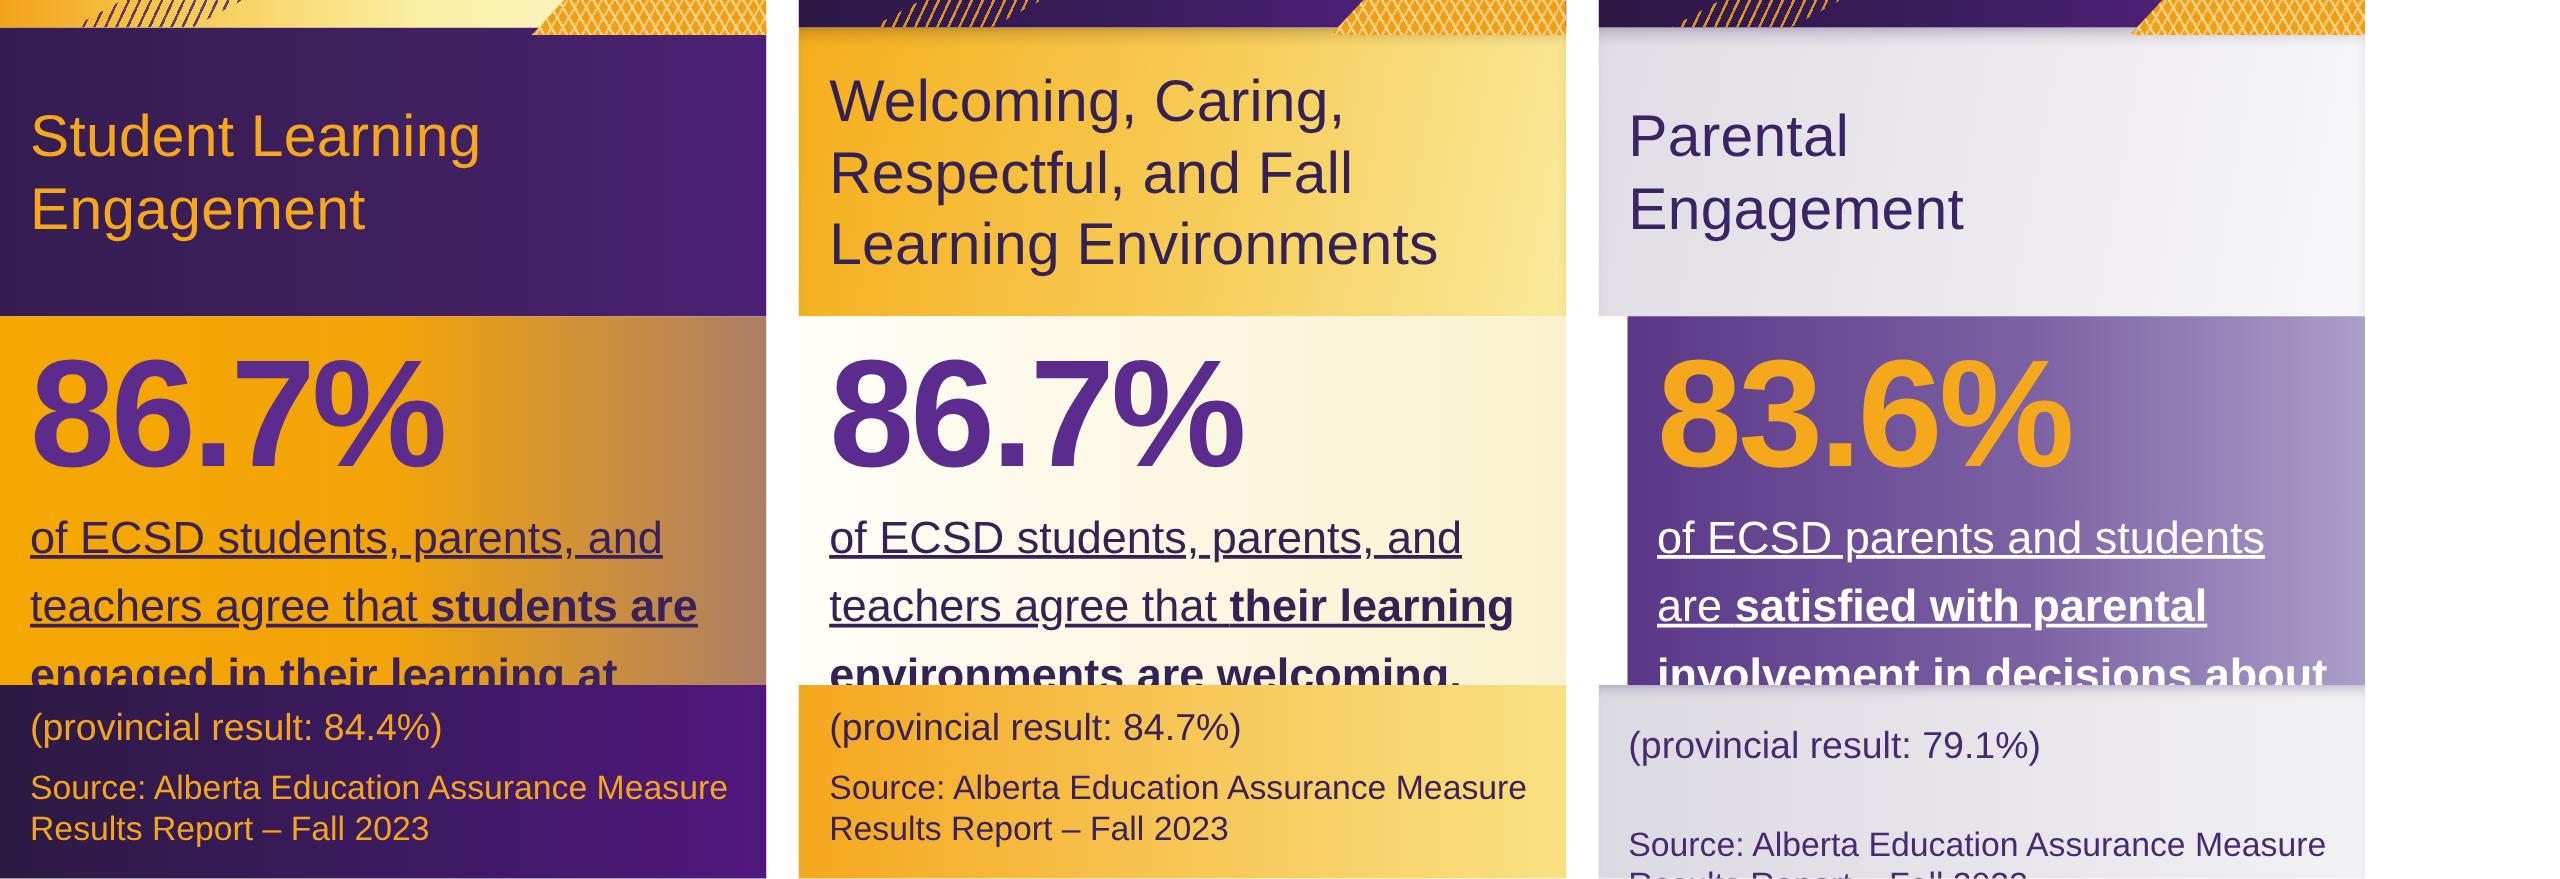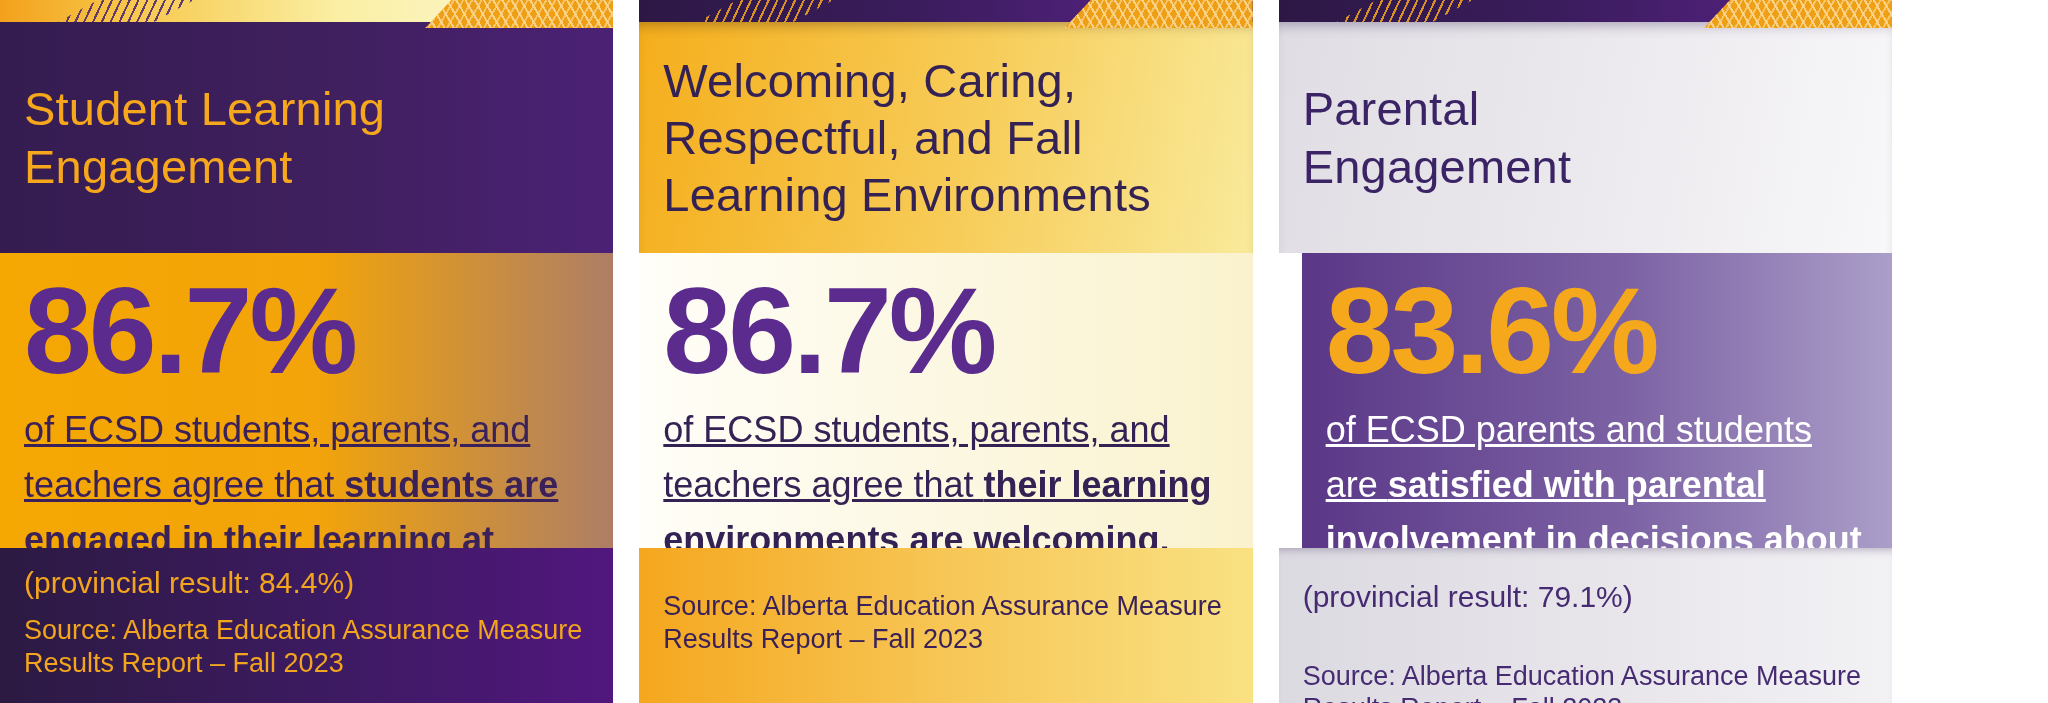--- a/index.html
+++ b/index.html
@@ -130,20 +130,21 @@
       <div class="band-chevron"></div>
     </div>
     <div class="header">
       <h1 class="title">Welcoming, Caring, Respectful, and Fall Learning Environments</h1>
     </div>
     <div class="stats">
       <div class="stat">86.7%</div>
       <p class="desc"><span>of ECSD students, parents, and teachers agree that </span><b>their learning environments are welcoming, caring, respectful, and safe</b><span>.</span></p>
     </div>
     <div class="footer">
+      <div class="provincial">(provincial result: 84.7%)</div>
       <div class="source">Source: Alberta Education Assurance Measure Results Report – Fall 2023</div>
     </div>
   </section>
 
   <section class="panel panel--3">
     <div class="band band--purple">
       <div class="band-base"></div>
       <div class="band-lines"></div>
       <div class="band-chevron"></div>
     </div>

